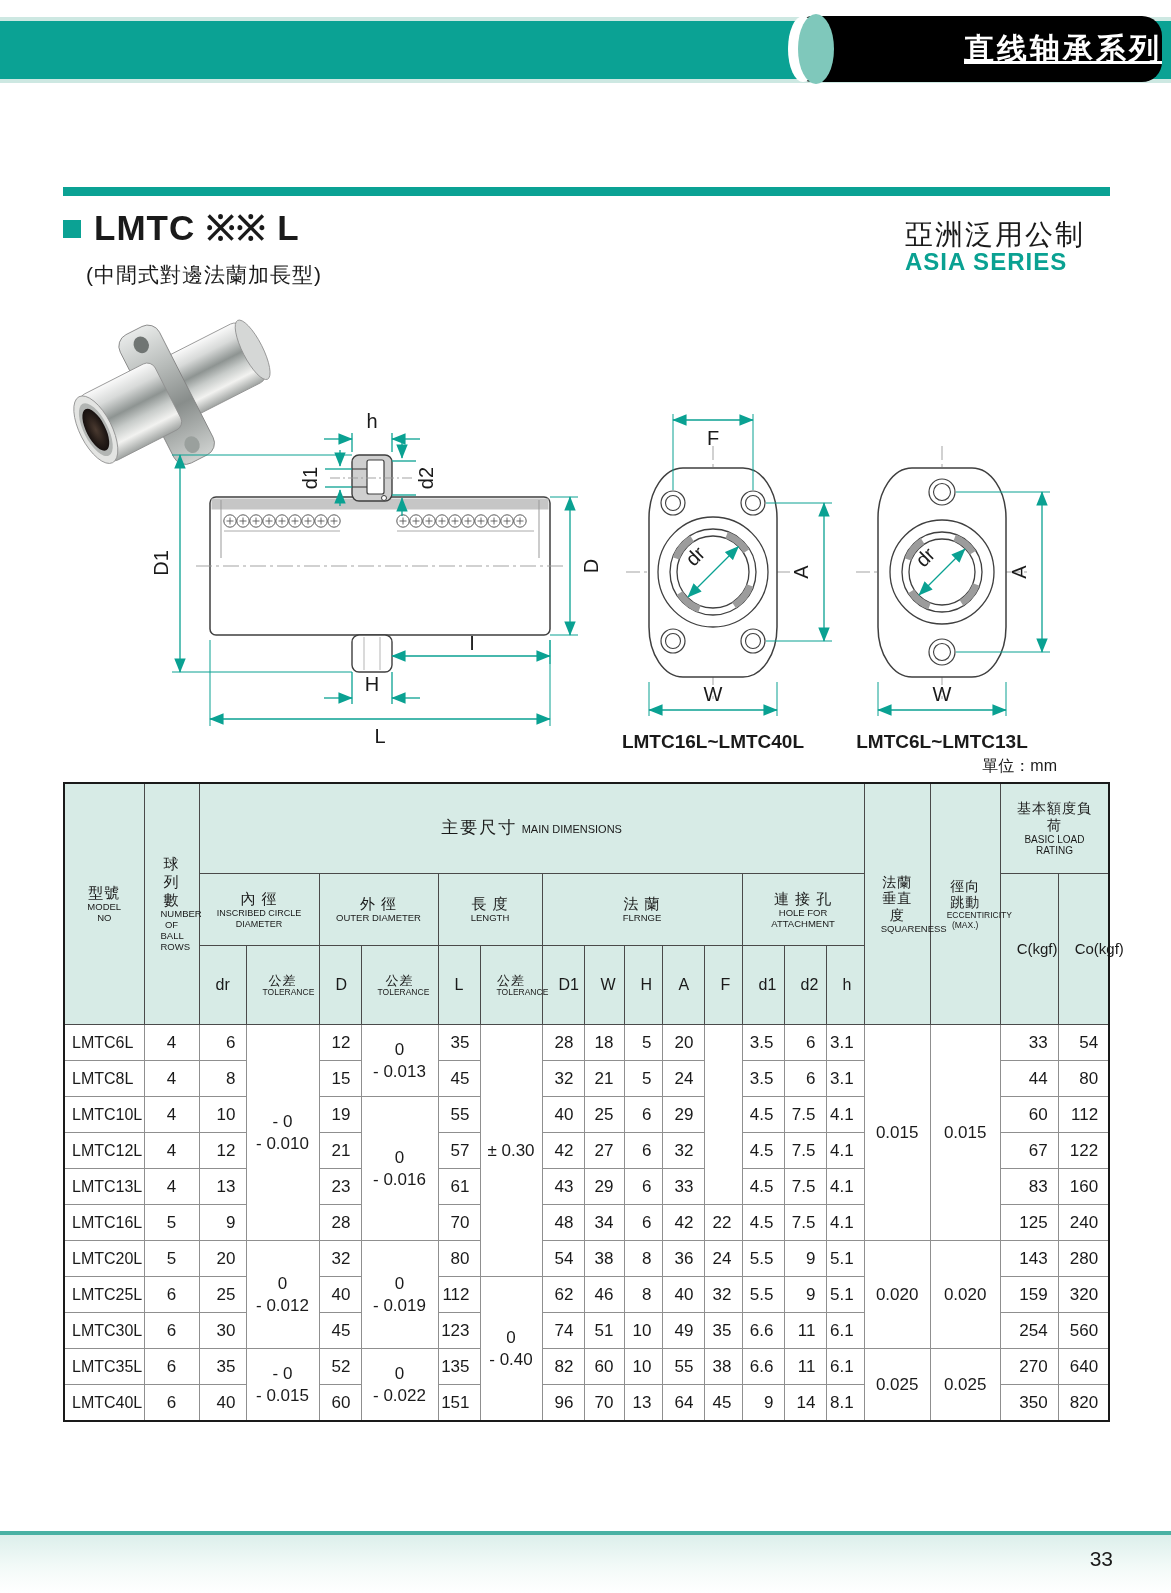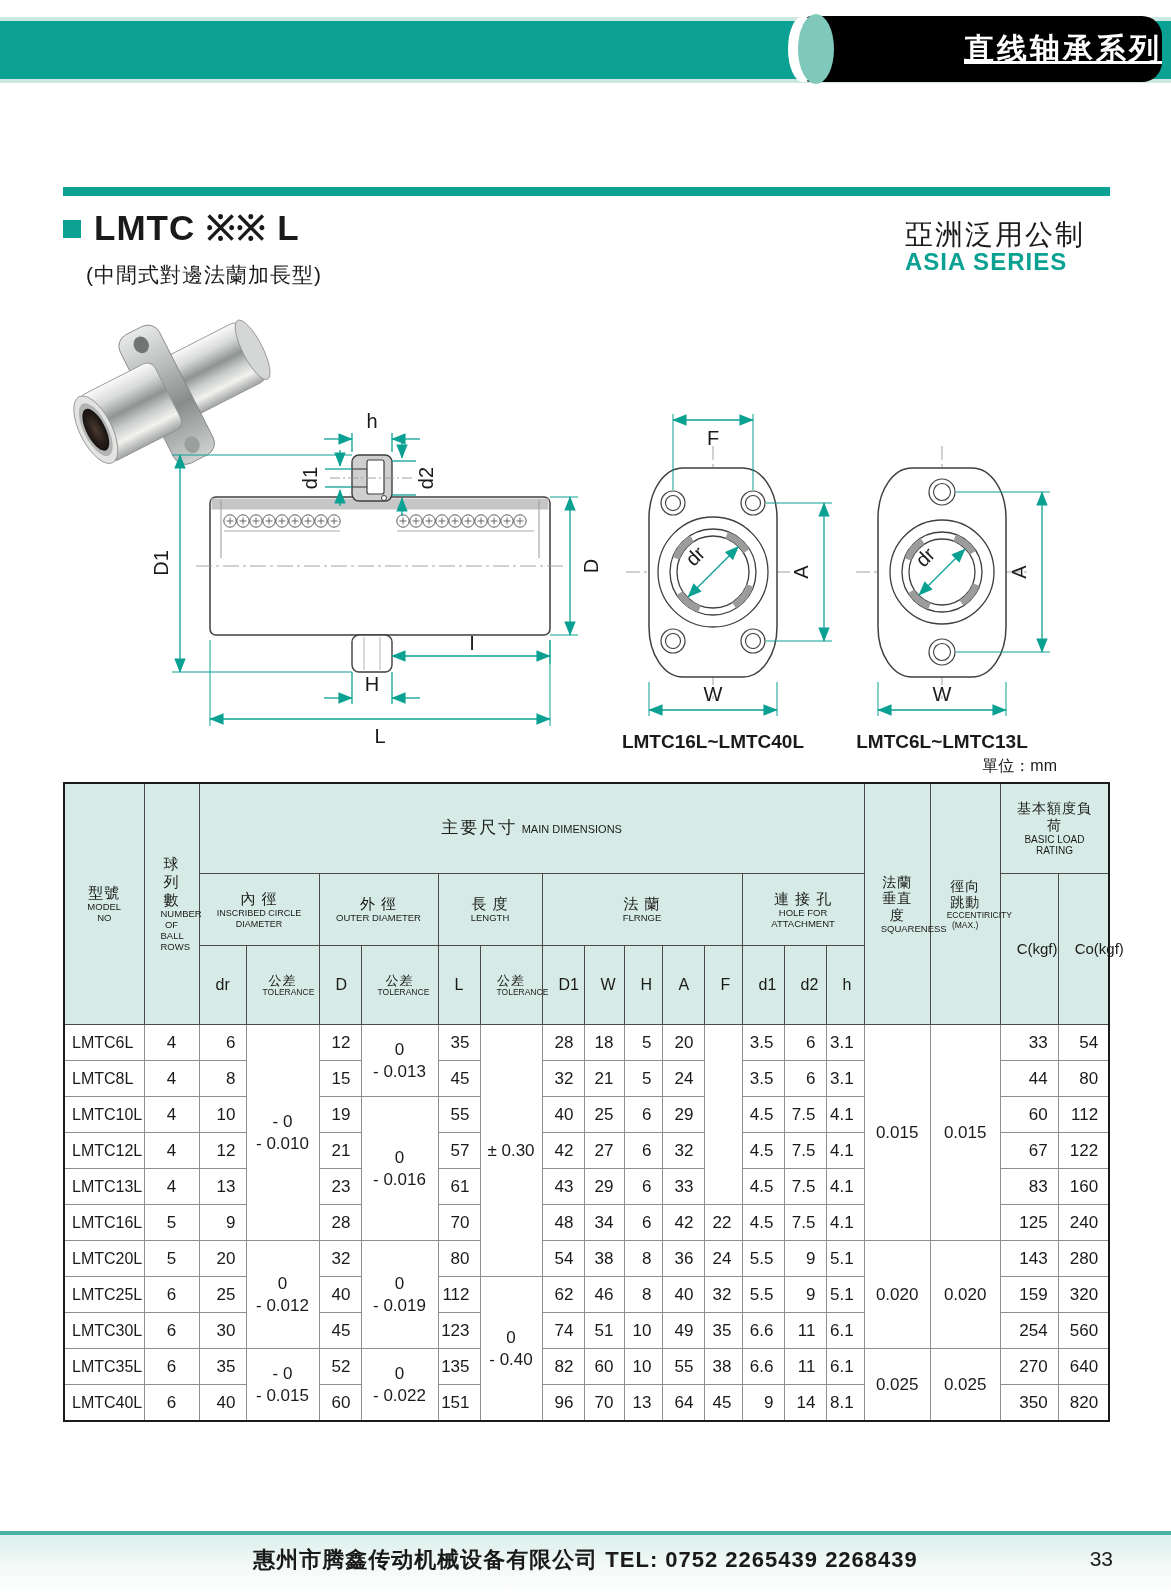--- a/index.html
+++ b/index.html
@@ -592,16 +592,15 @@
             <td class="num">8.1</td>
         <td class="num">350</td>
             <td class="num">820</td>
       </tr>
     </tbody>
   </table>
   </div>
 
   <div class="footer-line"></div>
   <div class="footer-band"></div>
-  <div class="footer-company">惠州市腾鑫传动机械设备有限公司  TEL: 0752 2265439 2268439</div>
   <div class="page-num">33</div>
 
 </div>
 
 </body></html>

